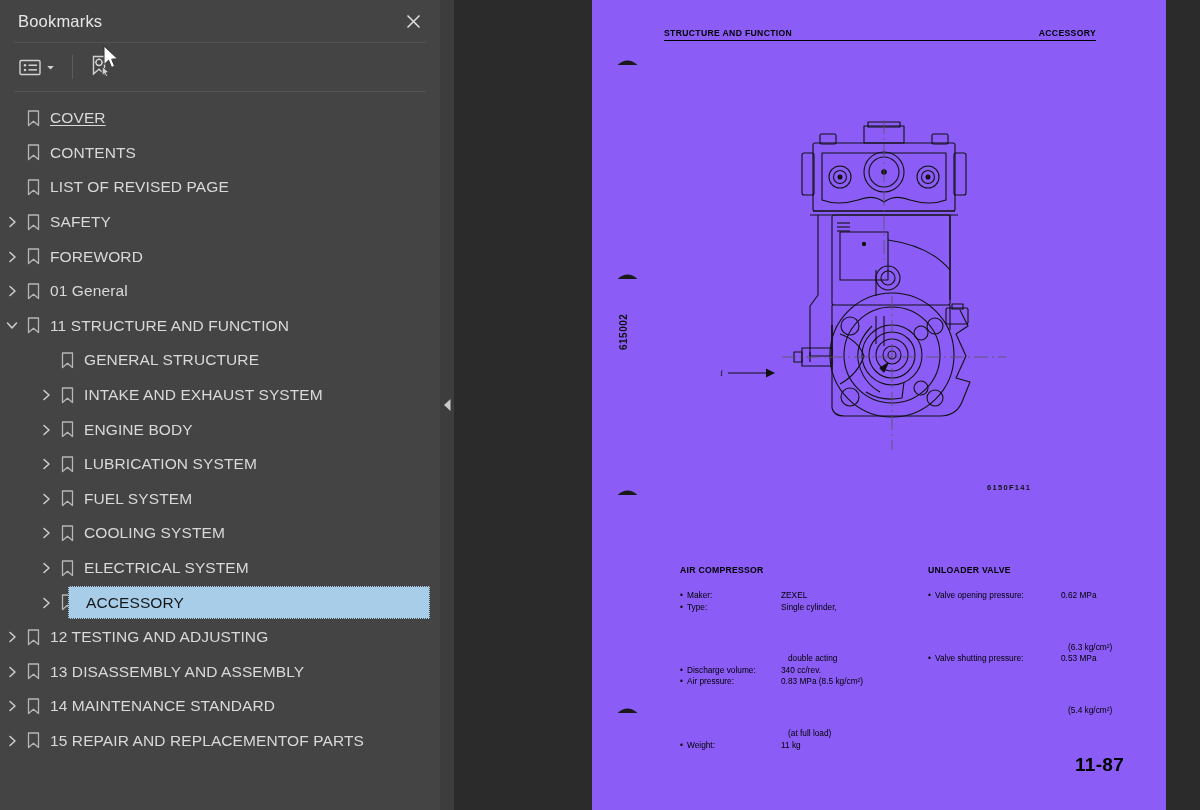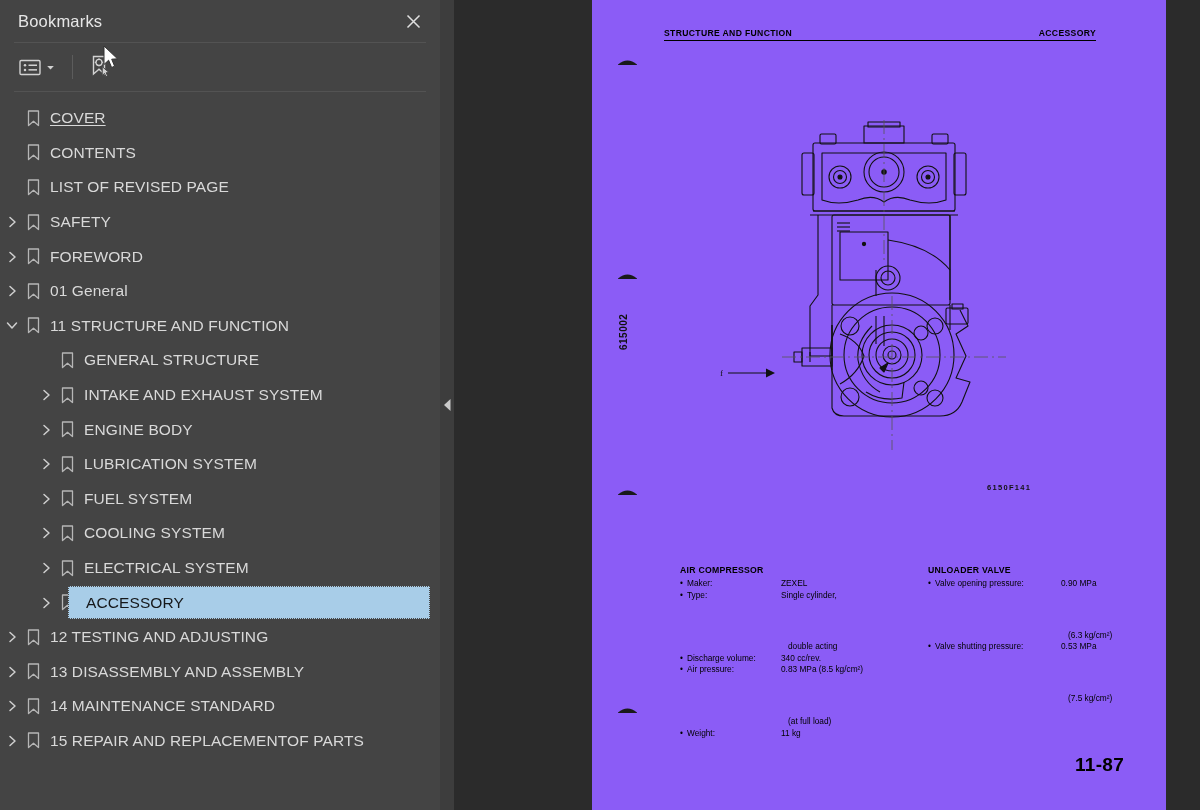--- a/index.html
+++ b/index.html
@@ -113,21 +113,21 @@
   .fig-code {
     position:absolute; left:395px; top:483px;
     font-family:"Liberation Sans", sans-serif;
     font-size:7.5px; font-weight:bold; color:#111; letter-spacing:1.3px;text-align:center;
   }
 
   .spec-block { position:absolute; font-family:"Liberation Sans", sans-serif; color:#000; }
   #spec-left  { left:88px; top:565px; }
   #spec-right { left:336px; top:565px; }
   .spec-title {
-    font-size:8.7px; font-weight:bold; letter-spacing:.25px; margin-bottom:3px;
+    font-size:8.7px; font-weight:bold; letter-spacing:.25px; margin-bottom:15px;
   }
   .spec-line { font-size:8.3px; line-height:11.6px; display:flex; white-space:nowrap; }
   .spec-bullet { width:7px; flex:0 0 7px; }
   .spec-key { display:inline-block; }
   .spec-val { display:inline-block; }
   #spec-left .spec-key { width:94px; flex:0 0 94px; }
   #spec-right .spec-key { width:126px; flex:0 0 126px; }
   .spec-cont { padding-left:7px;margin-top:40px; }
 
   #page-number {
@@ -587,36 +587,36 @@
             </div>
           </div>
       </div>
 
       <div class="spec-block" id="spec-right">
         <div class="spec-title">UNLOADER VALVE</div>
         <div>
             <div class="spec-line">
               <span class="spec-bullet">•</span>
               <span class="spec-key">Valve opening pressure:</span>
-              <span class="spec-val">0.90 MPa</span>
+              <span class="spec-val">0.62 MPa</span>
             </div>
             <div class="spec-line">
               <span class="spec-bullet"></span>
               <span class="spec-key"></span>
               <span class="spec-val spec-cont">(6.3 kg/cm²)</span>
             </div>
             <div class="spec-line">
               <span class="spec-bullet">•</span>
               <span class="spec-key">Valve shutting pressure:</span>
               <span class="spec-val">0.53 MPa</span>
             </div>
             <div class="spec-line">
               <span class="spec-bullet"></span>
               <span class="spec-key"></span>
-              <span class="spec-val spec-cont">(7.5 kg/cm²)</span>
+              <span class="spec-val spec-cont">(5.4 kg/cm²)</span>
             </div>
           </div>
       </div>
 
       <div id="page-number">11-87</div>
     </div>
     <div id="page-right-edge"></div>
   </div>
 
   <svg id="mouse-cursor" width="18" height="26" viewBox="0 0 18 26">

